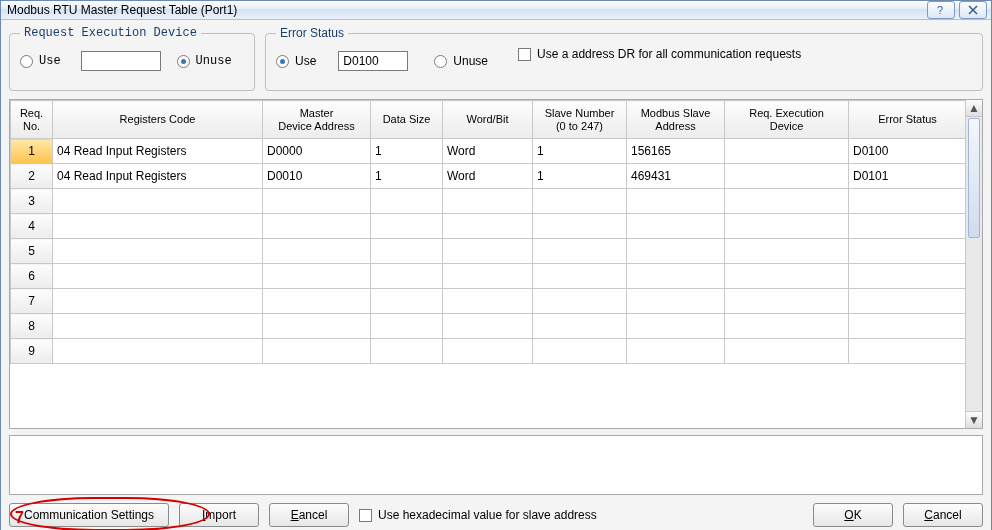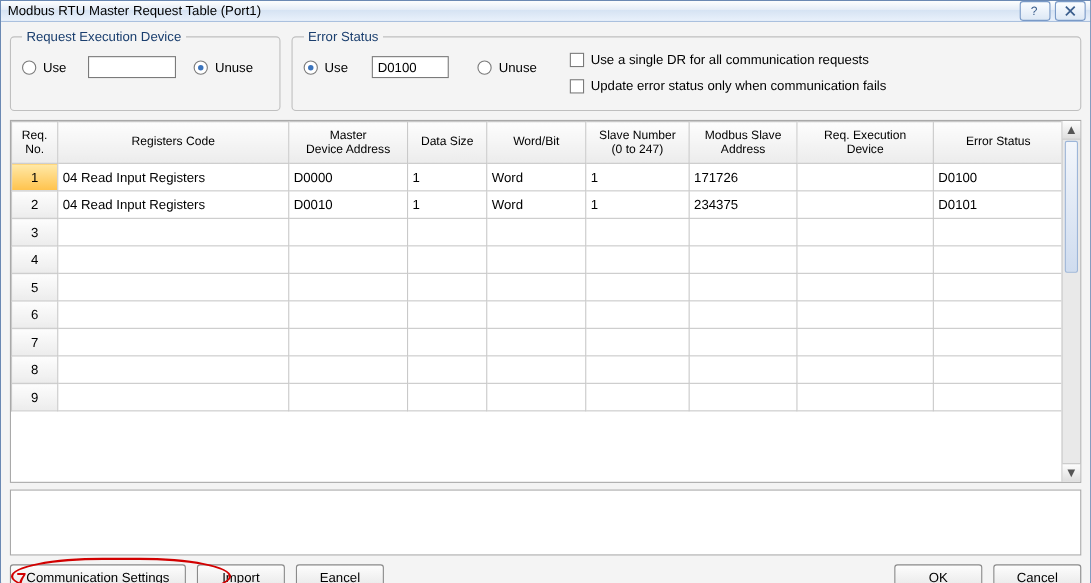--- a/index.html
+++ b/index.html
@@ -50,21 +50,21 @@
   }
   .top-row { display:flex; gap:10px; }
   fieldset.grp {
     border:1px solid #bfbfbf;
     border-radius:4px;
     padding:4px 10px 12px 10px;
     margin:0;
     background:#f4f4f4;
   }
   fieldset.grp > legend { padding:0 4px; color:#1a3e6e; }
-  .grp-req { width:246px; }
+  .grp-req { width:246px;font-family:Liberation Mono, monospace; }
   .grp-err { flex:1; }
   .radio-row { display:flex; align-items:center; gap:6px; height:34px; }
   .radio {
     width:13px;height:13px;border:1px solid #7a7a7a;border-radius:50%;
     display:inline-flex;align-items:center;justify-content:center;background:#fff;
   }
   .radio.sel::after{content:"";width:5px;height:5px;border-radius:50%;background:#3b74bd;}
   .txtbox {
     height:20px;border:1px solid #7a7a7a;background:#fff;padding:0 4px;
     font:inherit;display:flex;align-items:center;
@@ -215,25 +215,21 @@
             <span>Use</span>
             <span style="width:10px"></span>
             <span class="txtbox" style="width:70px">D0100</span>
             <span style="width:14px"></span>
             <span class="radio"></span>
             <span>Unuse</span>
           </div>
           <div class="err-right">
             <div class="chkrow">
               <span class="chk"></span>
-              <span>Use a single DR for all communication requests</span>
-            </div>
-            <div class="chkrow">
-              <span class="chk"></span>
-              <span>Update error status only when communication fails</span>
+              <span>Use a address DR for all communication requests</span>
             </div>
           </div>
         </div>
       </fieldset>
     </div>
 
     <div class="table-wrap">
       <div class="table-scroll">
         <table class="grid">
           <colgroup>
@@ -261,32 +257,32 @@
             </tr>
           </thead>
           <tbody id="tbody">
               <tr class="currow">
                 <td class="rownum center">1</td>
                 <td>04 Read Input Registers</td>
                 <td>D0000</td>
                 <td>1</td>
                 <td class="center">Word</td>
                 <td>1</td>
-                <td>171726</td>
+                <td>156165</td>
                 <td></td>
                 <td class="center">D0100</td>
               </tr>
               <tr>
                 <td class="rownum center">2</td>
                 <td>04 Read Input Registers</td>
                 <td>D0010</td>
                 <td>1</td>
                 <td class="center">Word</td>
                 <td>1</td>
-                <td>234375</td>
+                <td>469431</td>
                 <td></td>
                 <td class="center">D0101</td>
               </tr>
               <tr>
                 <td class="rownum center">3</td>
                 <td></td>
                 <td></td>
                 <td></td>
                 <td class="center"></td>
                 <td></td>
@@ -375,20 +371,24 @@
     <div class="btnbar">
       <button class="wbtn" style="min-width:160px">
         <span>Communication Settings</span>
       </button>
       <button class="wbtn">
         <span><span class="mn">I</span><span>mport</span></span>
       </button>
       <button class="wbtn">
         <span><span class="mn">E</span><span>ancel</span></span>
       </button>
+      <div class="chkrow">
+        <span class="chk"></span>
+        <span>Use hexadecimal value for slave address</span>
+      </div>
       <div style="flex:1"></div>
       <button class="wbtn">
         <span><span class="mn">O</span>K</span>
       </button>
       <button class="wbtn">
         <span><span class="mn">C</span>ancel</span>
       </button>
     </div>
 
     <div class="callout-7"></div>

